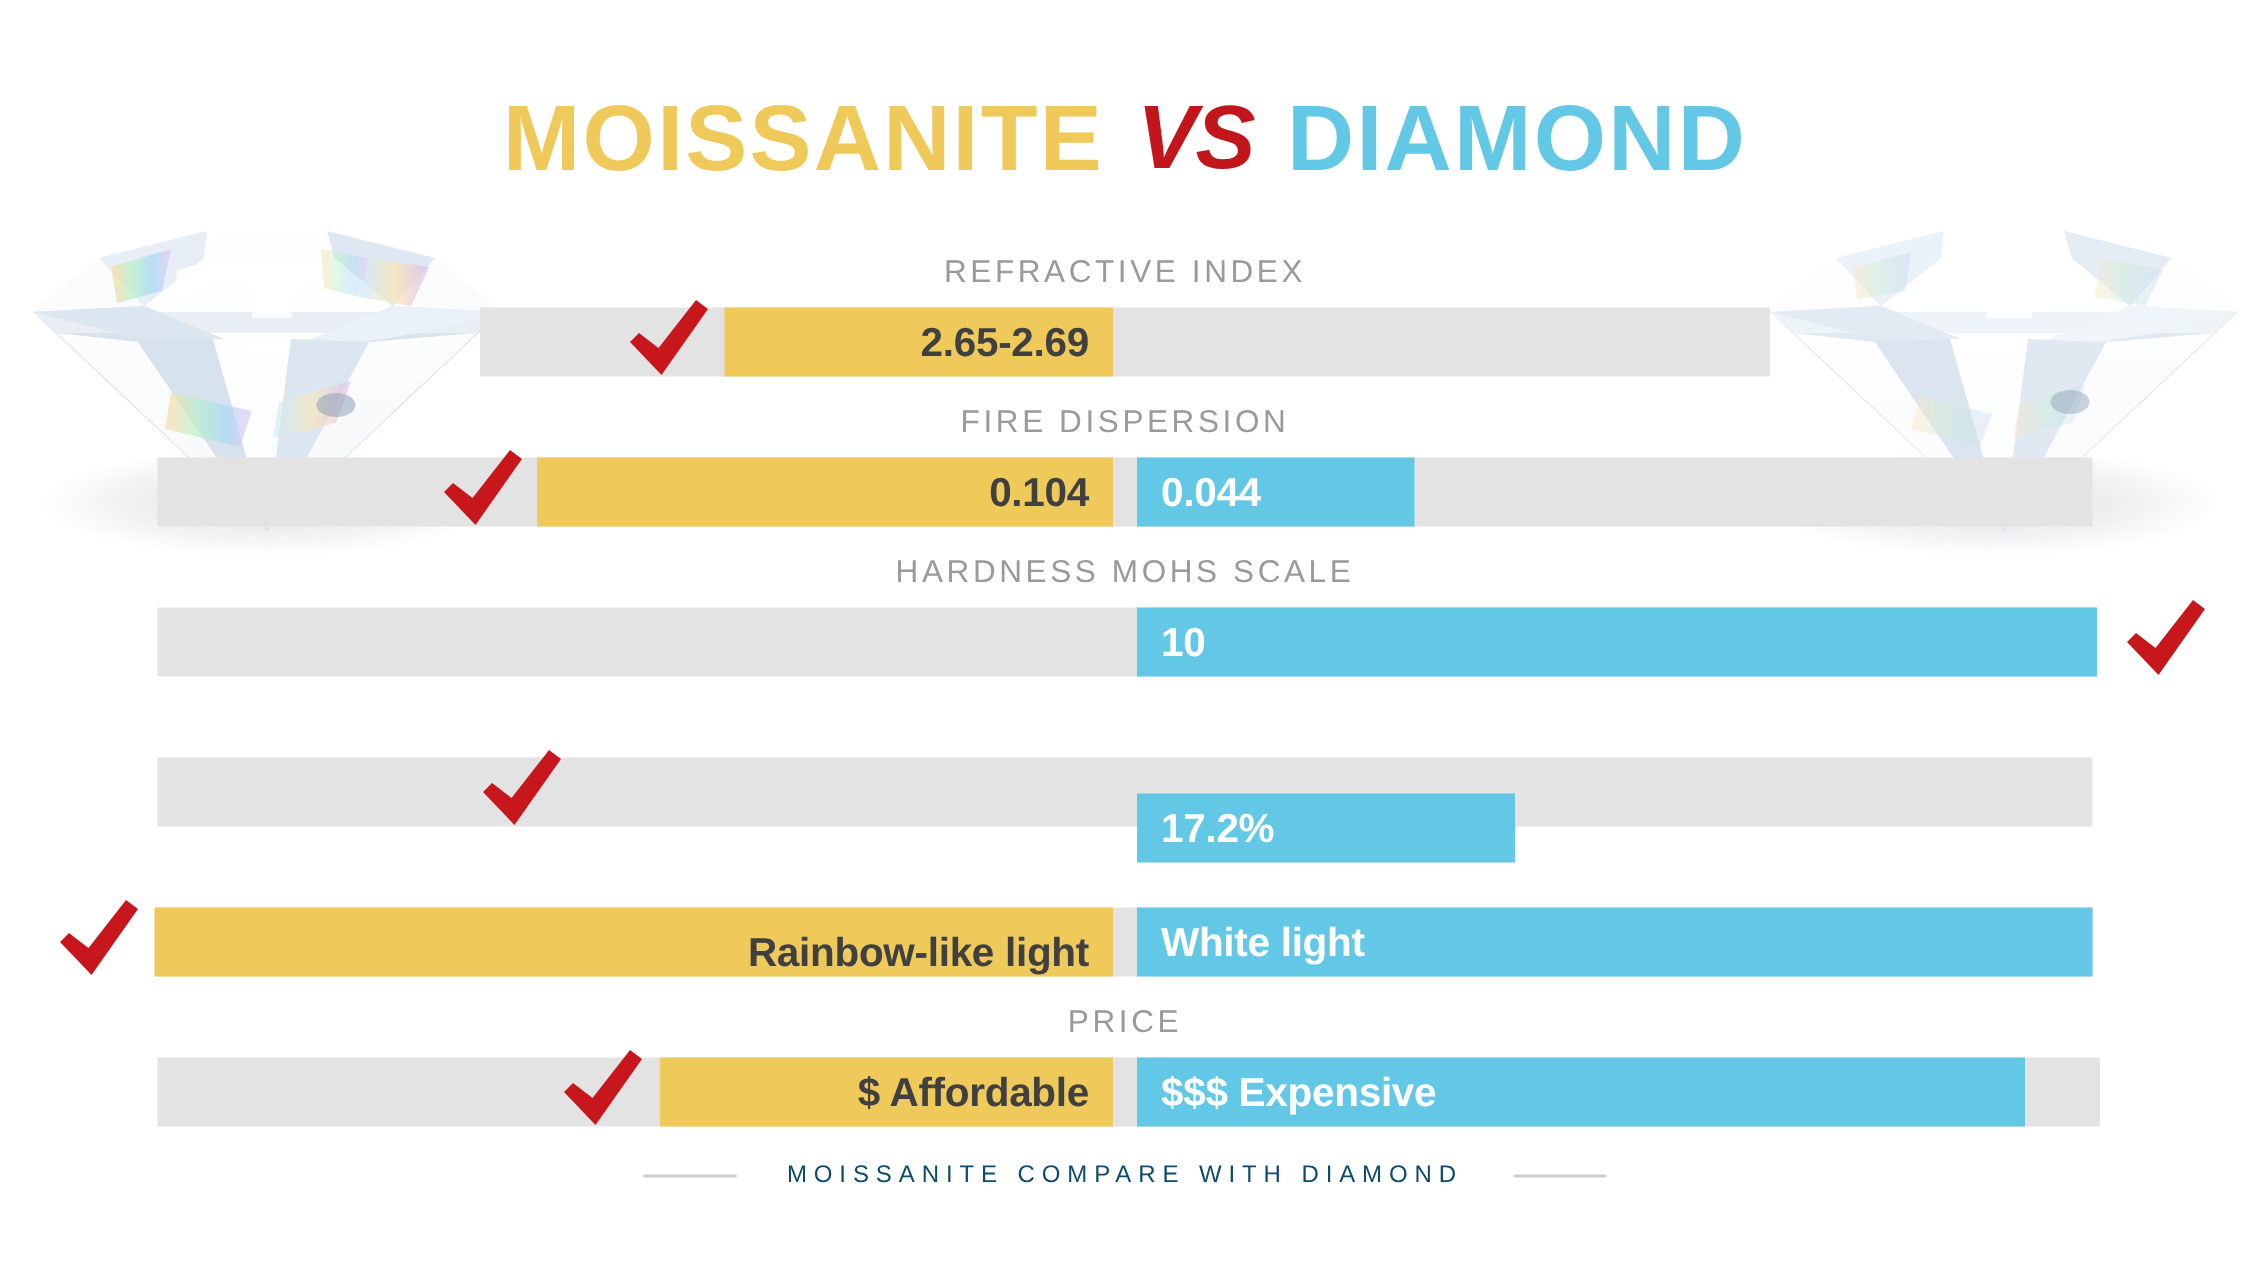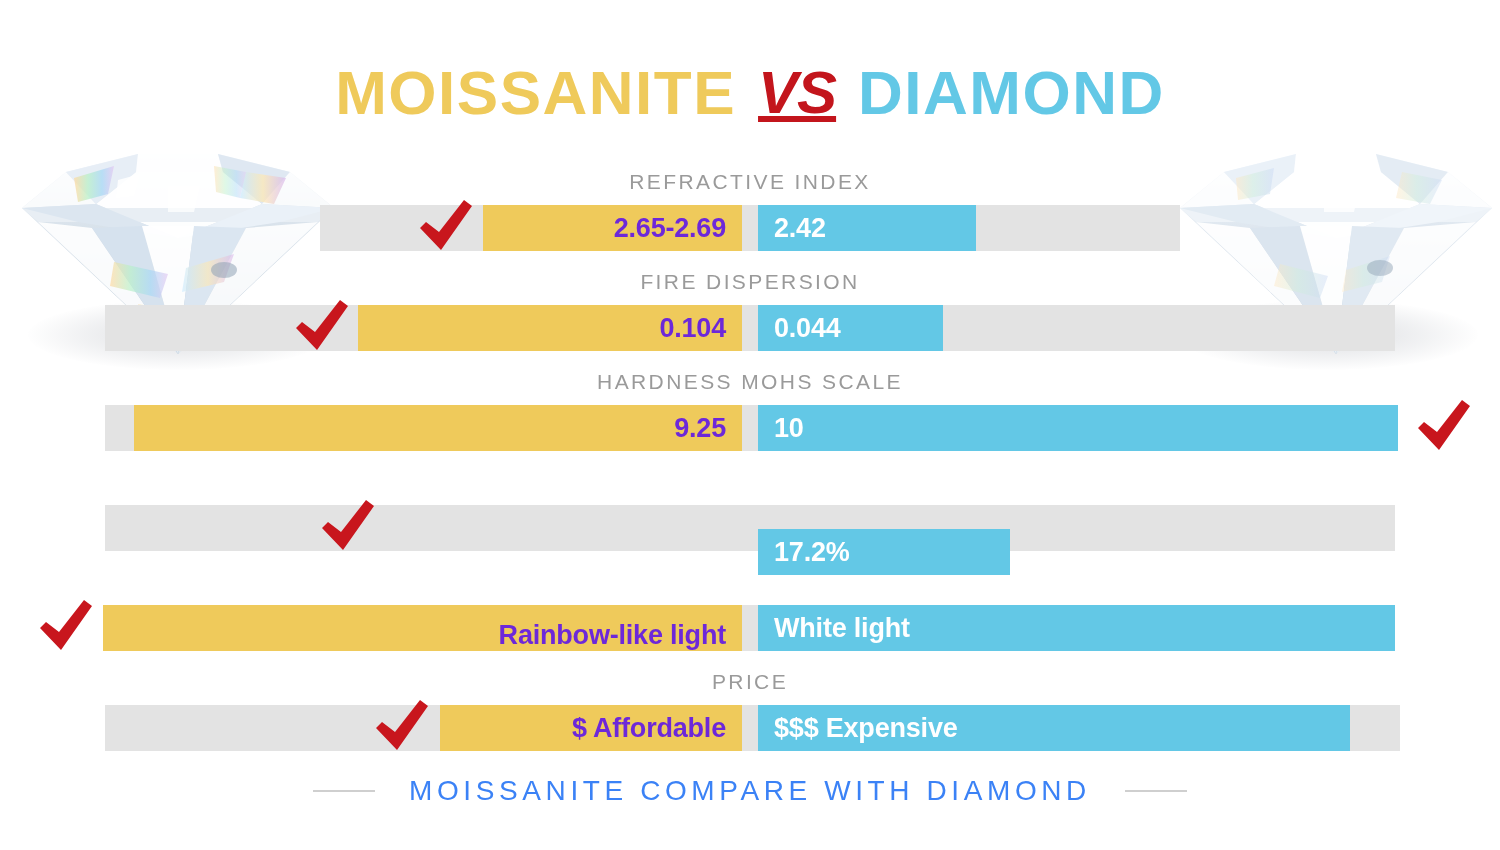--- a/index.html
+++ b/index.html
@@ -40,21 +40,20 @@
   .title-moiss { color: #EFCA5B; }
   .title-vs {
     color: #C3151C;
     font-size: 60px;
     font-style: italic;
     font-weight: bold;
     letter-spacing: -1px;
     margin: 0 22px;
     position: relative;
     top: -1px;
-    text-decoration: underline;
   }
   .title-diamond { color: #63C8E6; }
 
   
   .gem {
     position: absolute;
     pointer-events: none;
   }
   .gem svg { display: block; }
 
@@ -109,21 +108,21 @@
     background: #63C8E6;
     justify-content: flex-start;
   }
   .bar-value {
     font-size: 27px;
     font-weight: bold;
     white-space: nowrap;
     letter-spacing: -0.2px;
   }
   .bar-left .bar-value {
-    color: #6d28d9;
+    color: #404040;
     padding-right: 16px;
   }
   .bar-right .bar-value {
     color: #ffffff;
     padding-left: 16px;
   }
 
   .check {
     position: absolute;
     top: 30px;
@@ -142,23 +141,23 @@
     align-items: center;
     justify-content: center;
     gap: 34px;
   }
   .footer-rule {
     width: 62px;
     height: 2px;
     background: #cfcfcf;
   }
   .footer-text {
-    font-size: 28px;
+    font-size: 16px;
     letter-spacing: 4.6px;
-    color: #3b82f6;
+    color: #0c4a6e;
     white-space: nowrap;
     font-weight: normal;
   }
 </style>
 </head>
 <body>
 
 <div id="stage">
 
   <div class="title-row">
@@ -263,23 +262,20 @@
   </div>
 
   <div class="rows">
 
     <div class="row">
       <div class="row-label">REFRACTIVE INDEX</div>
       <div class="track" style="left:320px; width:860px;"></div>
       <div class="bar bar-left" style="left:483px; width:259px;">
         <span class="bar-value">2.65-2.69</span>
       </div>
-      <div class="bar bar-right" style="left:758px; width:218px;">
-        <span class="bar-value">2.42</span>
-      </div>
       <div class="check" style="left:416px;">
         <svg viewBox="0 0 58 58">
             <path d="M4 30 L10 24 L23 34 L48 2 L56 8 L25 52 Z" fill="#C8161D"></path>
           </svg>
       </div>
     </div>
 
     <div class="row">
       <div class="row-label">FIRE DISPERSION</div>
       <div class="track" style="left:105px; width:1290px;"></div>
@@ -292,23 +288,20 @@
       <div class="check" style="left:292px;">
         <svg viewBox="0 0 58 58">
             <path d="M4 30 L10 24 L23 34 L48 2 L56 8 L25 52 Z" fill="#C8161D"></path>
           </svg>
       </div>
     </div>
 
     <div class="row">
       <div class="row-label">HARDNESS MOHS SCALE</div>
       <div class="track" style="left:105px; width:1293px;"></div>
-      <div class="bar bar-left" style="left:134px; width:608px;">
-        <span class="bar-value">9.25</span>
-      </div>
       <div class="bar bar-right" style="left:758px; width:640px;">
         <span class="bar-value">10</span>
       </div>
       <div class="check" style="left:1414px;">
         <svg viewBox="0 0 58 58">
             <path d="M4 30 L10 24 L23 34 L48 2 L56 8 L25 52 Z" fill="#C8161D"></path>
           </svg>
       </div>
     </div>
 

